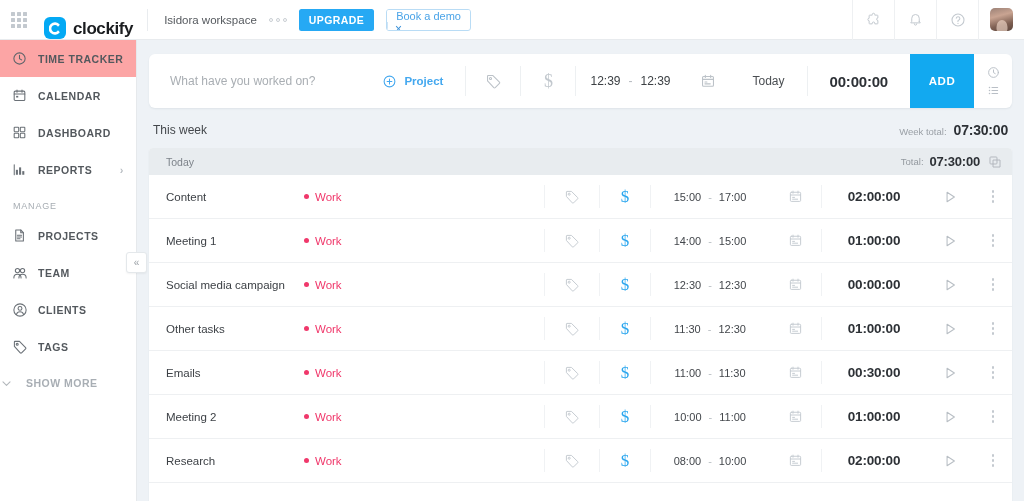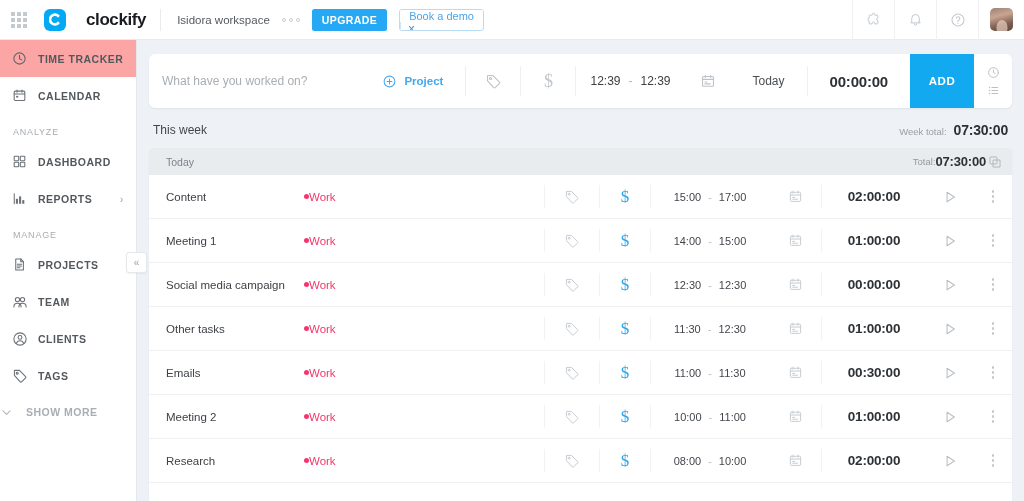--- a/index.html
+++ b/index.html
@@ -24,21 +24,21 @@
   }
   .hdr-left { display: flex; align-items: center; height: 100%; }
   .apps-btn {
     width: 38px; height: 40px;
     display: flex; align-items: center; justify-content: center;
     cursor: pointer;
   }
   .apps-grid { display: grid; grid-template-columns: repeat(3, 4px); grid-template-rows: repeat(3, 4px); gap: 2px; }
   .apps-grid i { display: block; width: 4px; height: 4px; background: #c3c9cf; border-radius: .5px; }
 
-  .logo-wrap { display: flex; align-items: center; padding: 0 14px 0 6px; cursor: pointer; height: 100%; gap: 13px; }
+  .logo-wrap { display: flex; align-items: flex-end; padding: 0 14px 0 6px; cursor: pointer; height: 100%; }
   .logo-mark {
     width: 22px; height: 22px; border-radius: 6px;
     background: #03a9f4;
     display: flex; align-items: center; justify-content: center;
     margin-right: 7px;
   }
   .logo-word { font-size: 17px; font-weight: bold; letter-spacing: -0.4px; color: #1a1c1f; }
 
   .hdr-sep { width: 1px; height: 22px; background: #e9ecef; }
 
@@ -141,21 +141,21 @@
   
   .timer-bar {
     background: #fff; border-radius: 6px;
     height: 54px; min-height: 54px;
     display: flex; align-items: stretch;
     box-shadow: 0 1px 2px rgba(40,60,80,.08);
     overflow: hidden;
   }
   .timer-desc {
     flex: 1; min-width: 0; display: flex; align-items: center;
-    padding-left: 13px;
+    padding-left: 21px;
   }
   .timer-desc input {
     border: none; outline: none; width: 100%;
     font-family: "Liberation Sans", sans-serif;
     font-size: 12px; color: #3c4044;
   }
   .timer-desc input::placeholder { color: #a9aeb3; }
   .tb-cell { display: flex; align-items: center; justify-content: center; position: relative; }
   .tb-div { width: 1px; background: #edf0f2; margin: 12px 0; }
   .project-btn {
@@ -204,37 +204,37 @@
     background: #fff; border-radius: 4px 4px 0 0;
     flex: 1; min-height: 0; overflow: hidden;
     box-shadow: 0 1px 2px rgba(40,60,80,.07);
     display: flex; flex-direction: column;
   }
   .day-head {
     background: #e8ecef; height: 27px; min-height: 27px;
     display: flex; align-items: center; padding: 0 10px 0 17px;
   }
   .day-name { font-size: 10.5px; color: #7d838a; }
-  .day-total-wrap { margin-left: auto; display: flex; align-items: center; }
+  .day-total-wrap { margin-left: auto; display: flex; align-items: center; gap: 6px; }
   .day-total-lbl { font-size: 9.5px; color: #93999f; }
   .day-total-val { font-size: 13px; font-weight: bold; color: #2d3136; letter-spacing: -.2px; }
   .day-copy { color: #b0b6bc; display: flex; align-items: center; cursor: pointer; margin-left: 2px; }
 
   .entry-row {
     display: flex; align-items: stretch;
     height: 44px; min-height: 44px;
     border-bottom: 1px solid #eef0f2;
   }
   .e-desc {
     width: 155px; display: flex; align-items: center;
     padding-left: 17px; font-size: 11.5px; color: #3d4146;
     cursor: text; overflow: hidden; white-space: nowrap;
   }
   .e-project {
-    flex: 1; min-width: 0; display: flex; align-items: center; gap: 0;
+    flex: 1; min-width: 0; display: flex; align-items: center; gap: 6px;
     font-size: 11.5px; color: #f0386b; cursor: pointer; white-space: nowrap;
   }
   .e-project .dot { width: 5px; height: 5px; border-radius: 50%; background: #f0386b; display: block; }
   .e-cell { display: flex; align-items: center; justify-content: center; cursor: pointer; }
   .e-div { width: 1px; background: #f0f2f4; margin: 10px 0; }
   .e-tag { width: 54px; color: #c6ccd2; }
   .e-dollar { width: 50px; color: #2ba6ee; font-size: 17px; font-family: "Liberation Serif", serif; }
   .e-times {
     width: 118px; gap: 7px; font-size: 11px; color: #42464b; white-space: nowrap;
   }
@@ -341,21 +341,20 @@
         <span class="ico">
           <svg width="15" height="15" viewBox="0 0 24 24" fill="none" stroke="#6b7177" stroke-width="1.7" stroke-linecap="round">
             <rect x="3.5" y="5" width="17" height="15" rx="1.6"></rect>
             <path d="M3.5 9.5h17M8 3.2v3.4M16 3.2v3.4"></path>
             <rect x="6.6" y="12.6" width="3.4" height="2.6" fill="#6b7177" stroke="none"></rect>
           </svg>
         </span>
         <span>CALENDAR</span>
       </div>
 
-      <div class="nav-section">ANALYZE</div>
 
       <div class="nav-item">
         <span class="ico">
           <svg width="15" height="15" viewBox="0 0 24 24" fill="none" stroke="#6b7177" stroke-width="1.7">
             <rect x="3.5" y="3.5" width="7.2" height="7.2" rx="1"></rect>
             <rect x="13.3" y="3.5" width="7.2" height="7.2" rx="1"></rect>
             <rect x="3.5" y="13.3" width="7.2" height="7.2" rx="1"></rect>
             <rect x="13.3" y="13.3" width="7.2" height="7.2" rx="1"></rect>
           </svg>
         </span>

